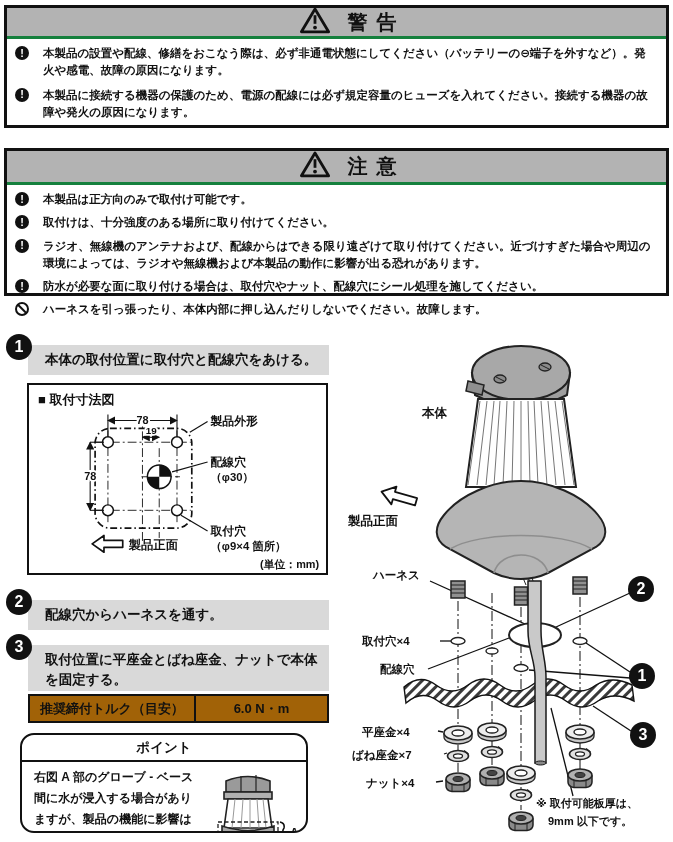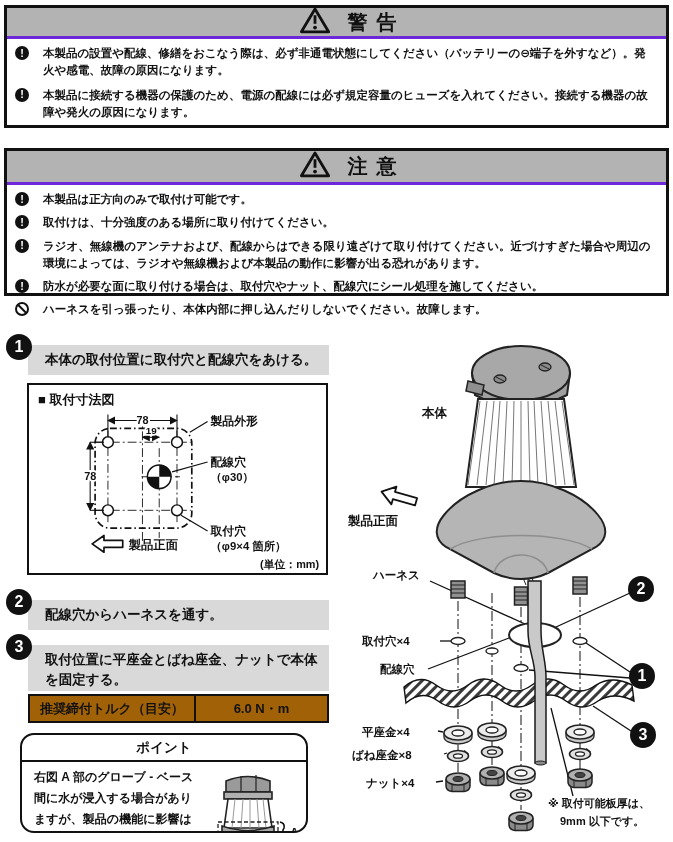--- a/index.html
+++ b/index.html
@@ -3,21 +3,21 @@
 <meta charset="utf-8">
 <style>
   * { margin:0; padding:0; box-sizing:border-box; }
   html,body { background:#fff; }
   body { width:673px; height:842px; font-family:"Liberation Sans","DejaVu Sans",sans-serif; color:#111; }
   .page { position:relative; width:673px; height:842px; background:#fff; overflow:hidden; }
 
   
   .alert-box { position:absolute; left:4px; width:665px; border:3px solid #111; background:#fff; }
   .alert-header { display:flex; align-items:center; justify-content:center; gap:9px;
-                  background:#b3b3b3; border-bottom:3px solid #6d28d9; height:31px;padding-left:32px; }
+                  background:#b3b3b3; border-bottom:3px solid #15803d; height:31px;padding-left:32px; }
   .alert-title { font-weight:bold; font-size:20px; letter-spacing:9px; padding-left:9px; }
   .alert-body { padding:6px 10px 4px 8px; }
   .alert-item { display:flex; gap:14px; margin-bottom:7px; }
   .item-text { flex:1; font-size:11.5px; font-weight:bold; line-height:1.5; }
   .icon-excl { width:14px; height:14px; min-width:14px; border-radius:50%; background:#111; position:relative; margin-top:1px; }
   .icon-excl::after { content:"!"; position:absolute; inset:0; display:flex; align-items:center; justify-content:center;
                       color:#fff; font-weight:bold; font-size:11px; line-height:1; }
   .icon-prohibit { width:14px; height:14px; min-width:14px; border-radius:50%; border:2.2px solid #111; position:relative; margin-top:1px; }
   .icon-prohibit::after { content:""; position:absolute; left:calc(50% - 1.1px); top:-1px; width:2.2px; height:11.5px;
                           background:#111; transform:rotate(-45deg); }
@@ -49,21 +49,21 @@
   .point-text { flex:1; font-size:12px; font-weight:bold; line-height:1.75; }
   .point-fig { width:100px; position:relative; }
 
   
   .assembly { position:absolute; left:340px; top:335px; width:333px; height:507px; }
   .assembly svg.draw { position:absolute; inset:0; }
   .fig-label { position:absolute; font-weight:bold; font-size:11.5px; white-space:nowrap; }
   .fig-label.big { font-size:12.5px; }
   .num-badge { position:absolute; width:26px; height:26px; border-radius:50%; background:#111; color:#fff;
                display:flex; align-items:center; justify-content:center; font-size:16px; font-weight:bold; }
-  .fig-note { position:absolute; font-weight:bold; font-size:11px; line-height:1.6;margin-left:12px; }
+  .fig-note { position:absolute; font-weight:bold; font-size:11px; line-height:1.6; }
 </style>
 </head>
 <body>
 
 <div class="page">
 
   <section class="alert-box" style="top:5px;height:123px;">
     <div class="alert-header">
       <span>
         <svg width="30" height="27" viewBox="0 0 30 27">
@@ -343,21 +343,21 @@
         <path d="M0,9 L13,0 L13,5.5 L36,5.5 L36,13 L13,13 L13,18.5 Z" fill="#fff" stroke="#111" stroke-width="1.8" stroke-linejoin="round"></path>
       </g>
     </svg>
 
     <div class="fig-label big" style="left:82px;top:70px;text-align:center;">本体</div>
     <div class="fig-label big" style="left:8px;top:178px;">製品正面</div>
     <div class="fig-label" style="left:33px;top:233px;">ハーネス</div>
     <div class="fig-label" style="left:22px;top:299px;">取付穴×4</div>
     <div class="fig-label" style="left:40px;top:327px;">配線穴</div>
     <div class="fig-label" style="left:22px;top:390px;">平座金×4</div>
-    <div class="fig-label" style="left:12px;top:413px;">ばね座金×8</div>
+    <div class="fig-label" style="left:12px;top:413px;">ばね座金×7</div>
     <div class="fig-label" style="left:26px;top:441px;">ナット×4</div>
 
     <div class="fig-note" style="left:196px;top:460px;">
       <div>※ 取付可能板厚は、</div>
       <div style="padding-left:12px">9mm 以下です。</div>
     </div>
 
     <div class="num-badge" style="left:288px;top:241px;">2</div>
     <div class="num-badge" style="left:289px;top:328px;">1</div>
     <div class="num-badge" style="left:290px;top:387px;">3</div>

